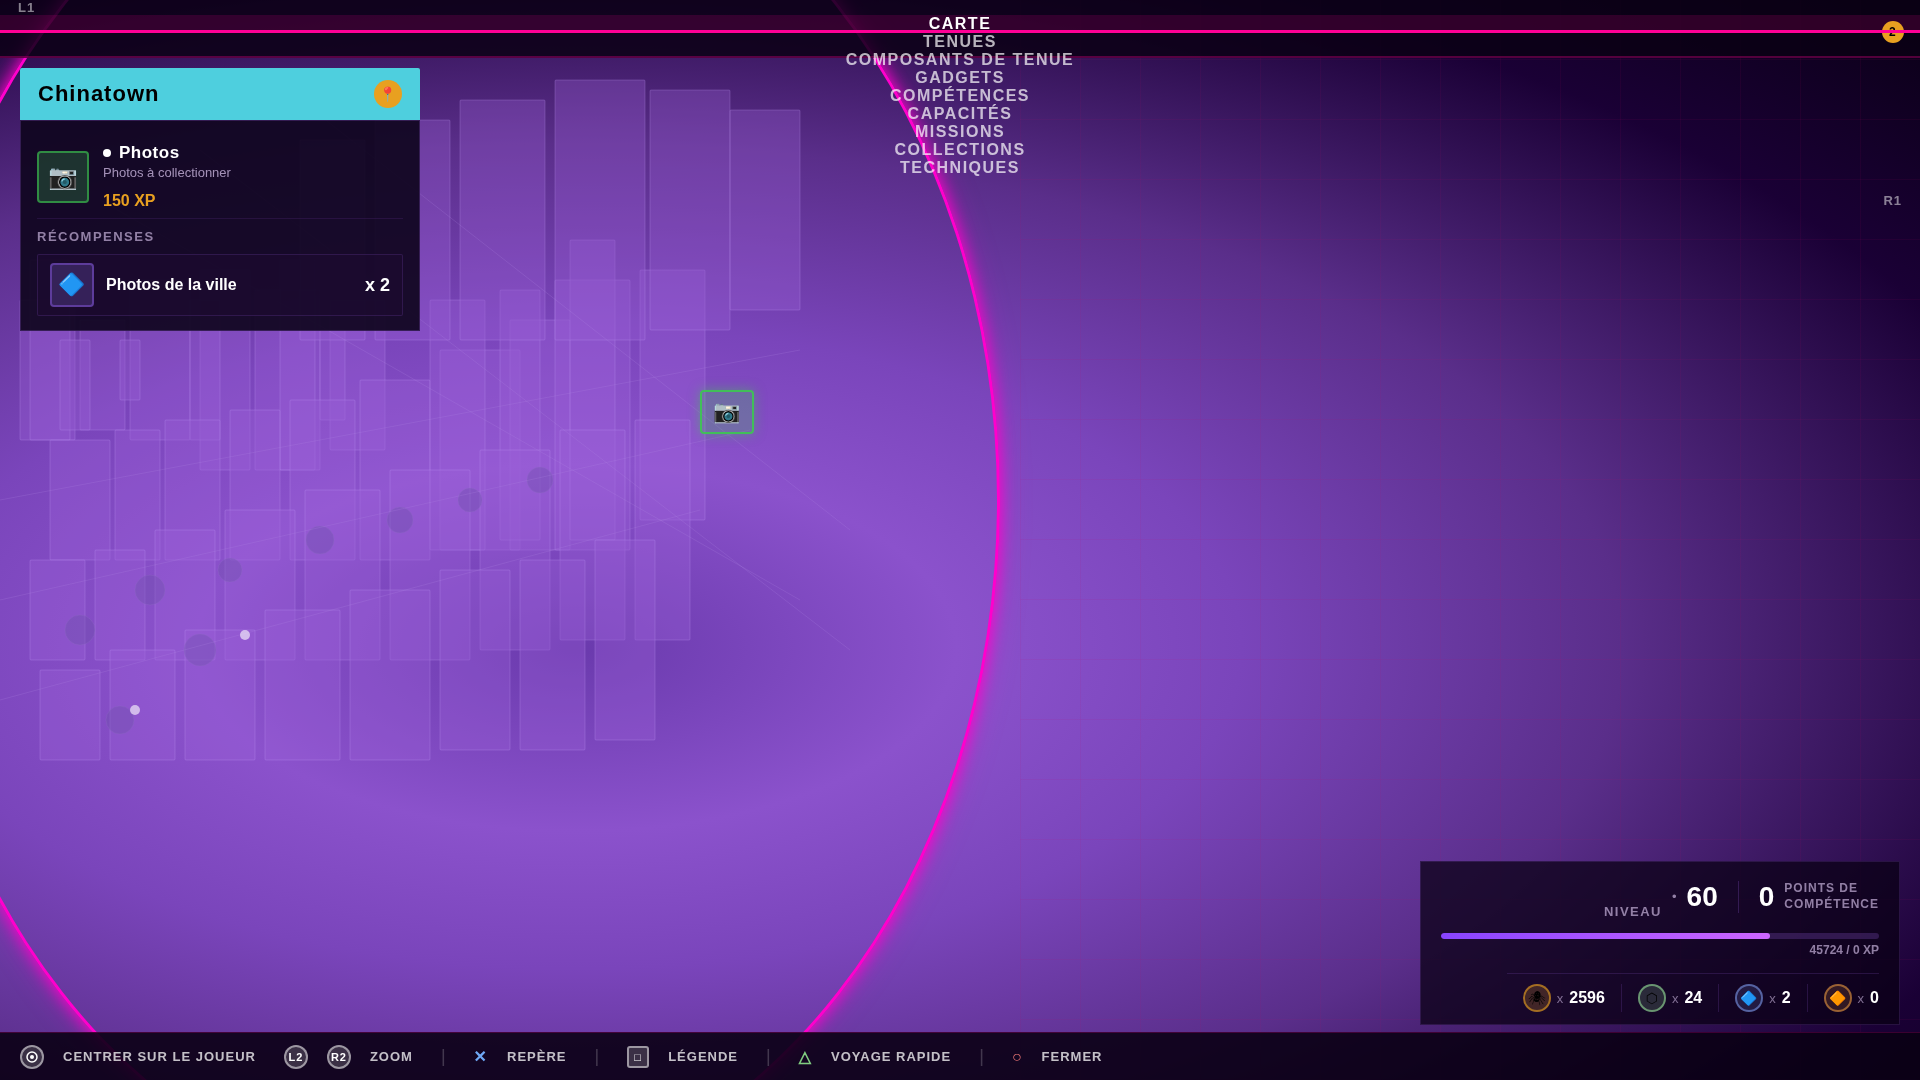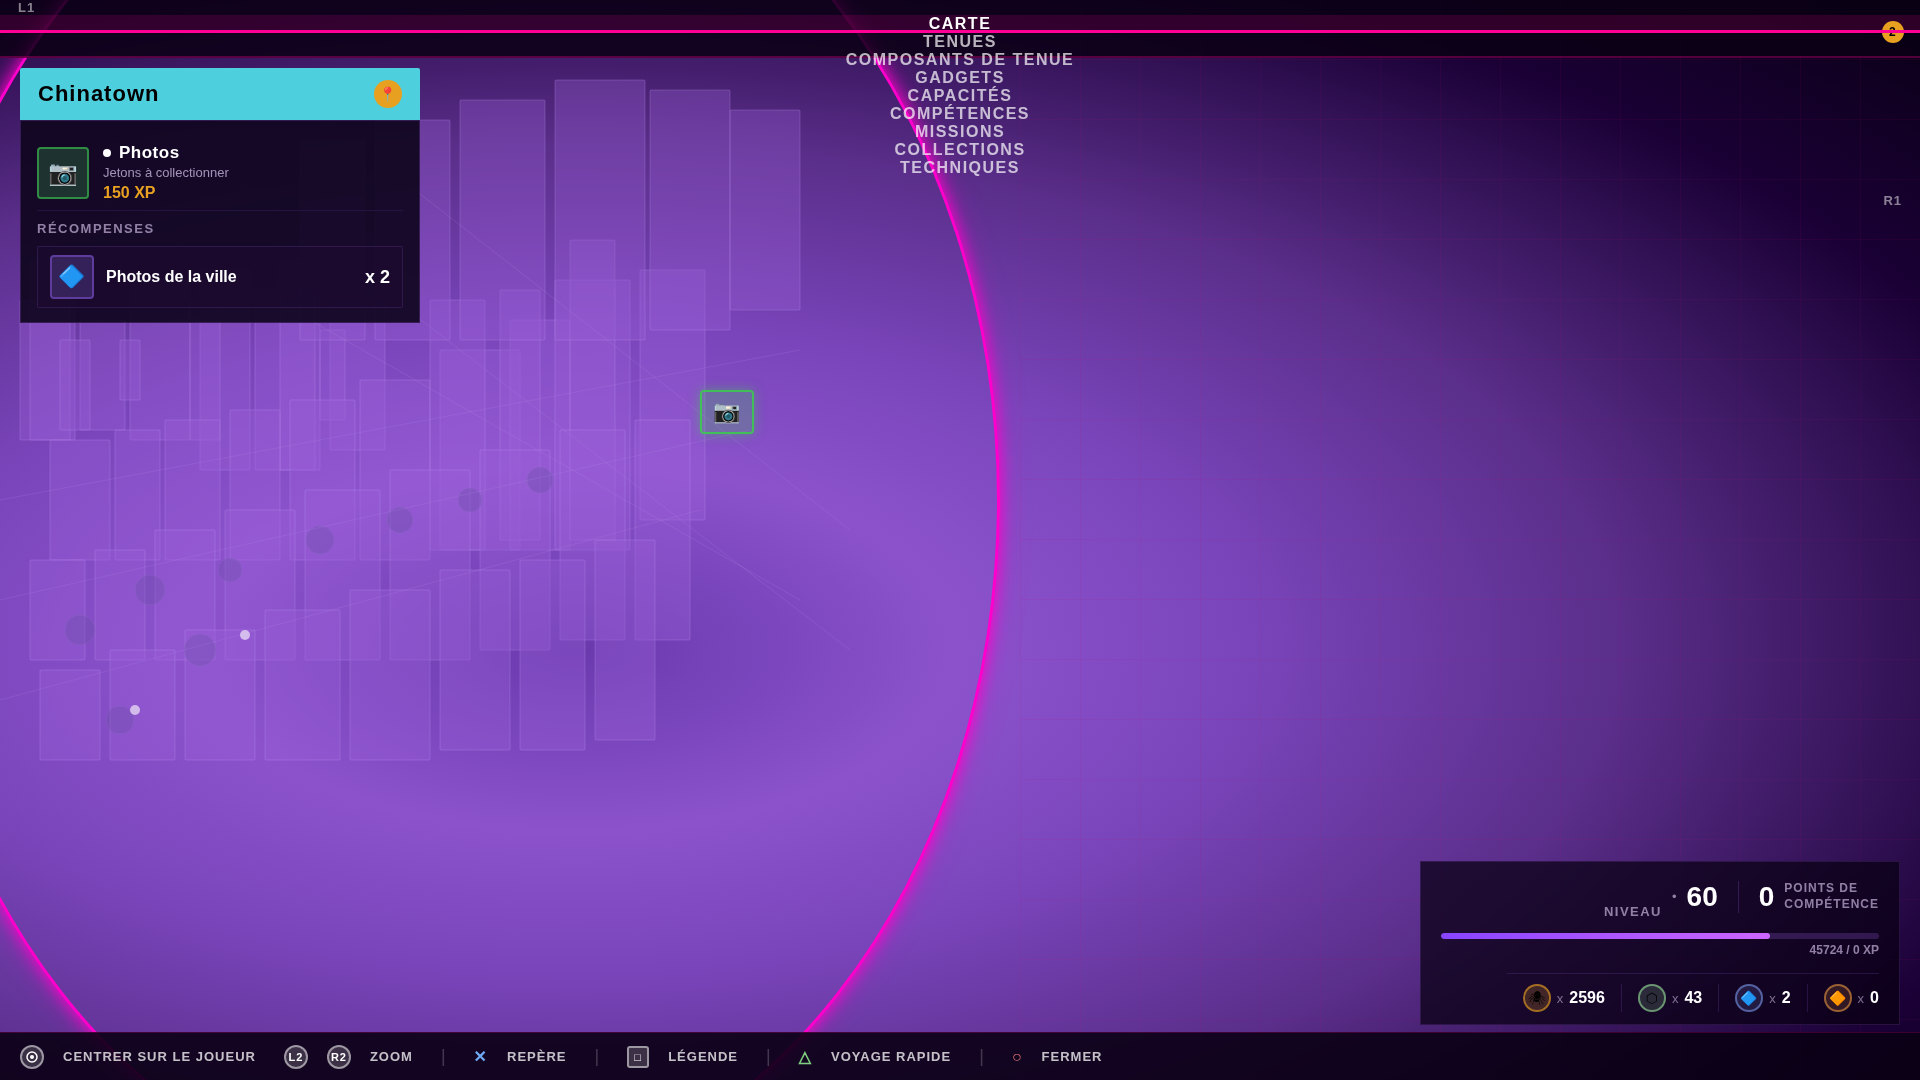--- a/index.html
+++ b/index.html
@@ -216,21 +216,21 @@
     .collectible-type {
       color: rgba(200, 180, 220, 0.8);
       font-size: 13px;
       margin-top: 2px;
     }
 
     .collectible-xp {
       color: #e8a020;
       font-size: 16px;
       font-weight: 700;
-      margin-top: 4px;
+      margin-top: 12px;
     }
 
     .rewards-section {
       margin-top: 6px;
     }
 
     .rewards-label {
       color: rgba(200,180,220,0.7);
       font-size: 13px;
       font-weight: 700;
@@ -521,24 +521,24 @@
   <div class="nav-item">
     <span>TENUES</span>
   </div>
   <div class="nav-item">
     <span>COMPOSANTS DE TENUE</span>
   </div>
   <div class="nav-item">
     <span>GADGETS</span>
   </div>
   <div class="nav-item">
+    <span>COMPÉTENCES</span>
+  </div>
+  <div class="nav-item">
     <span>CAPACITÉS</span>
-  </div>
-  <div class="nav-item">
-    <span>COMPÉTENCES</span>
   </div>
   <div class="nav-item">
     <span>MISSIONS</span>
   </div>
   <div class="nav-item">
     <span>COLLECTIONS</span>
   </div>
   <div class="nav-item">
     <span>TECHNIQUES</span>
   </div>
@@ -552,21 +552,21 @@
     <div class="panel-pin-icon">📍</div>
   </div>
   <div class="panel-body">
     <div class="collectible-row">
       <div class="collectible-icon">📷</div>
       <div class="collectible-info">
         <div style="display:flex; align-items:center; gap:6px;">
           <div class="collectible-dot"></div>
           <span class="collectible-name">Photos</span>
         </div>
-        <div class="collectible-type">Jetons à collectionner</div>
+        <div class="collectible-type">Photos à collectionner</div>
         <div class="collectible-xp">150 XP</div>
       </div>
     </div>
 
     <div class="rewards-section">
       <div class="rewards-label">RÉCOMPENSES</div>
       <div class="reward-row">
         <div class="reward-icon">🔷</div>
         <span class="reward-name">Photos de la ville</span>
         <span class="reward-count">x 2</span>
@@ -600,21 +600,21 @@
 
   <div style="display:flex; align-items:center; justify-content:flex-end; gap:0; margin-top:10px; border-top:1px solid rgba(100,60,150,0.3); padding-top:10px;">
     <div style="display:flex; align-items:center; gap:6px; padding:0 16px; border-right:1px solid rgba(100,60,150,0.3);">
       <span style="width:28px;height:28px;background:rgba(232,160,32,0.2);border:2px solid rgba(232,160,32,0.6);border-radius:50%;display:flex;align-items:center;justify-content:center;font-size:14px;">🕷</span>
       <span style="color:rgba(200,180,220,0.6);font-size:13px;">x</span>
       <span style="color:#fff;font-size:16px;font-weight:700;">2596</span>
     </div>
     <div style="display:flex; align-items:center; gap:6px; padding:0 16px; border-right:1px solid rgba(100,60,150,0.3);">
       <span style="width:28px;height:28px;background:rgba(170,255,170,0.15);border:2px solid rgba(170,255,170,0.5);border-radius:50%;display:flex;align-items:center;justify-content:center;font-size:14px;">⬡</span>
       <span style="color:rgba(200,180,220,0.6);font-size:13px;">x</span>
-      <span style="color:#fff;font-size:16px;font-weight:700;">43</span>
+      <span style="color:#fff;font-size:16px;font-weight:700;">24</span>
     </div>
     <div style="display:flex; align-items:center; gap:6px; padding:0 16px; border-right:1px solid rgba(100,60,150,0.3);">
       <span style="width:28px;height:28px;background:rgba(136,170,255,0.15);border:2px solid rgba(136,170,255,0.5);border-radius:50%;display:flex;align-items:center;justify-content:center;font-size:14px;">🔷</span>
       <span style="color:rgba(200,180,220,0.6);font-size:13px;">x</span>
       <span style="color:#fff;font-size:16px;font-weight:700;">2</span>
     </div>
     <div style="display:flex; align-items:center; gap:6px; padding:0 0 0 16px;">
       <span style="width:28px;height:28px;background:rgba(255,170,68,0.15);border:2px solid rgba(255,170,68,0.5);border-radius:50%;display:flex;align-items:center;justify-content:center;font-size:14px;">🔶</span>
       <span style="color:rgba(200,180,220,0.6);font-size:13px;">x</span>
       <span style="color:#fff;font-size:16px;font-weight:700;">0</span>

